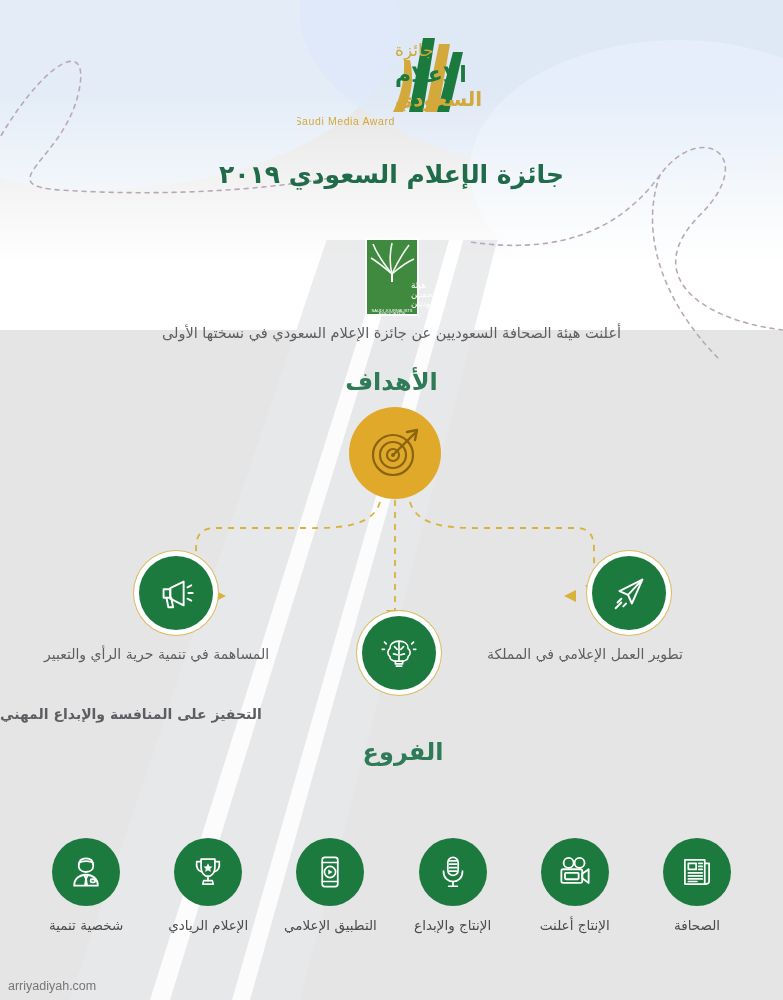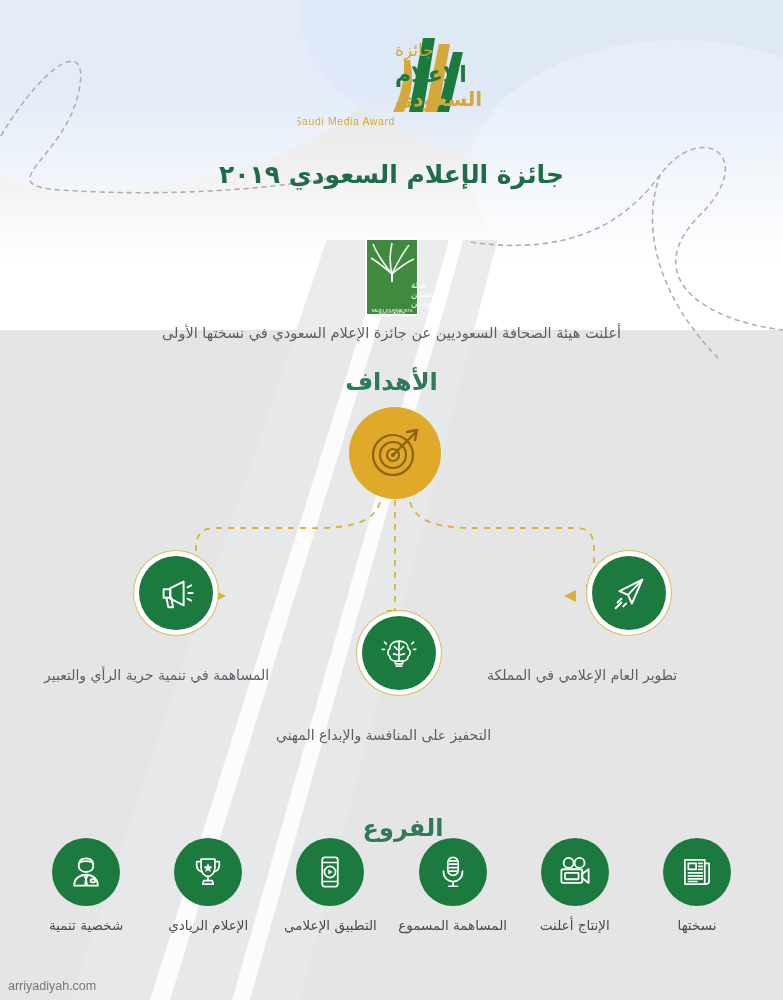--- a/index.html
+++ b/index.html
@@ -106,21 +106,21 @@
   .section-heading {
     position: absolute;
     left: 0;
     right: 0;
     text-align: center;
     color: #2f7a57;
     font-size: 24px;
     font-weight: bold;
   }
   #goals-heading { top: 368px; }
-  #branches-heading { top: 814px; margin-left: 23px; }
+  #branches-heading { top: 738px; margin-left: 23px; }
 
   
   .goal-hub {
     position: absolute;
     left: 349px;
     top: 407px;
     width: 92px;
     height: 92px;
     border-radius: 50%;
     background: #e0a92a;
@@ -141,25 +141,24 @@
   }
   #goal-node-left   { left: 139px; top: 556px; }
   #goal-node-center { left: 362px; top: 616px; }
   #goal-node-right  { left: 592px; top: 556px; }
 
   .goal-label {
     position: absolute;
     color: #5d5d62;
     font-size: 14px;
     white-space: nowrap;
-    margin-top: 21px;
   }
   #goal-label-left   { left: 44px;  top: 646px; }
   #goal-label-right  { left: 487px; top: 646px; }
-  #goal-label-center { left: 0; right: 16px; top: 706px; text-align: center; }
+  #goal-label-center { left: 0; right: 16px; top: 706px; text-align: left; font-weight: bold; }
 
   
   .branches-row {
     position: absolute;
     left: 30px;
     top: 838px;
     width: 723px;
     display: flex;
     flex-direction: row-reverse;
     justify-content: space-between;
@@ -327,21 +326,21 @@
     <svg viewBox="0 0 44 44" width="42" height="42">
       <g fill="none" stroke="#ffffff" stroke-width="2" stroke-linejoin="round" stroke-linecap="round">
         <path d="M36 8 L12 20 L21 24 L25 33 Z"></path>
         <path d="M36 8 L21 24"></path>
         <path d="M10 32 L14 28 M8 38 L14 32 M16 36 L19 33"></path>
       </g>
     </svg>
   </div>
 
   <div class="goal-label" id="goal-label-left">المساهمة في تنمية حرية الرأي والتعبير</div>
-  <div class="goal-label" id="goal-label-right">تطوير العام الإعلامي في المملكة</div>
+  <div class="goal-label" id="goal-label-right">تطوير العمل الإعلامي في المملكة</div>
   <div class="goal-label" id="goal-label-center">التحفيز على المنافسة والإبداع المهني</div>
 
   <div class="section-heading" id="branches-heading">الفروع</div>
 
   <div class="branches-row">
 
     <div class="branch-item">
       <div class="branch-circle">
         <svg viewBox="0 0 44 44" width="40" height="40">
           <g fill="none" stroke="#ffffff" stroke-width="2" stroke-linejoin="round" stroke-linecap="round">
@@ -392,21 +391,21 @@
         <svg viewBox="0 0 44 44" width="38" height="38">
           <g fill="none" stroke="#ffffff" stroke-width="2" stroke-linejoin="round" stroke-linecap="round">
             <rect x="16" y="5" width="12" height="21" rx="6"></rect>
             <path d="M18 9 L26 9 M18 13 L26 13 M18 17 L26 17 M18 21 L26 21"></path>
             <path d="M11 21 C 11 29, 16 33, 22 33 C 28 33, 33 29, 33 21"></path>
             <path d="M22 33 L22 38"></path>
             <path d="M17 38.5 L27 38.5"></path>
           </g>
         </svg>
       </div>
-      <div class="branch-label">المساهمة المسموع</div>
+      <div class="branch-label">الإنتاج والإبداع</div>
     </div>
 
     <div class="branch-item">
       <div class="branch-circle">
         <svg viewBox="0 0 44 44" width="40" height="40">
           <g fill="none" stroke="#ffffff" stroke-width="2" stroke-linejoin="round" stroke-linecap="round">
             <circle cx="15" cy="12" r="5.5"></circle>
             <circle cx="27" cy="12" r="5.5"></circle>
             <rect x="7" y="19" width="23" height="15" rx="2"></rect>
             <path d="M30 24 L37 19 L37 34 L30 29 Z"></path>
@@ -422,19 +421,19 @@
         <svg viewBox="0 0 44 44" width="38" height="38">
           <g fill="none" stroke="#ffffff" stroke-width="2" stroke-linejoin="round" stroke-linecap="round">
             <path d="M8 8 L31 8 L31 36 L8 36 Z"></path>
             <path d="M31 12 L36 12 L36 33 C 36 35, 34 36, 31 36"></path>
             <rect x="12" y="12" width="9" height="7"></rect>
             <path d="M24 12 L28 12 M24 15.5 L28 15.5 M24 19 L28 19"></path>
             <path d="M12 23 L28 23 M12 26.5 L28 26.5 M12 30 L28 30 M12 33 L22 33"></path>
           </g>
         </svg>
       </div>
-      <div class="branch-label">نسختها</div>
+      <div class="branch-label">الصحافة</div>
     </div>
 
   </div>
 
   <div class="footer-url">arriyadiyah.com</div>
 </div>
 
 </body></html>

